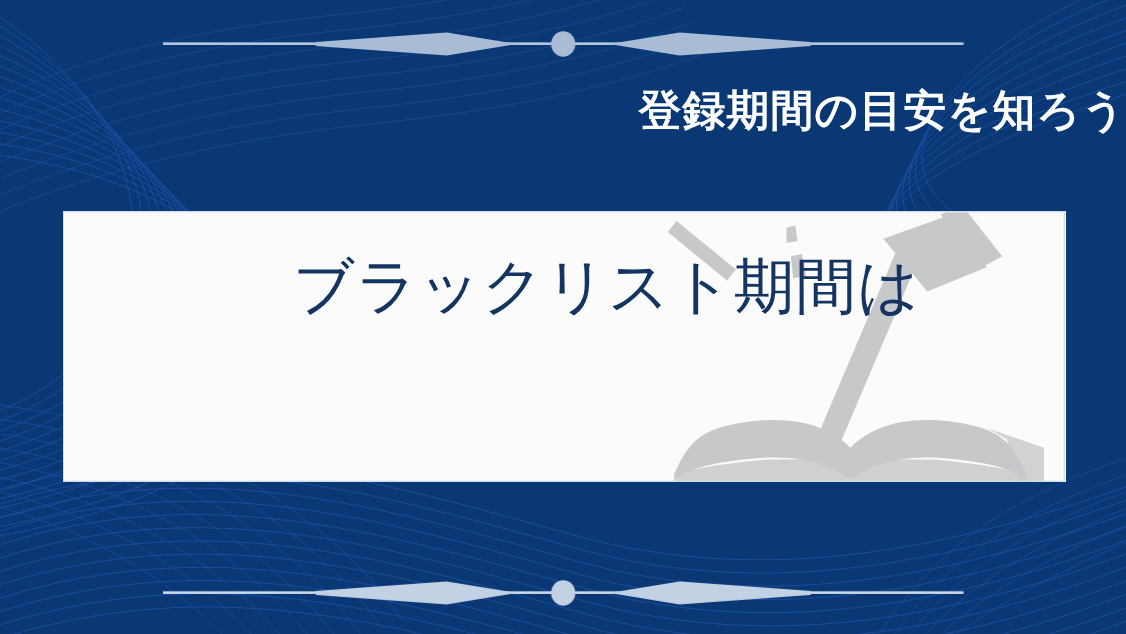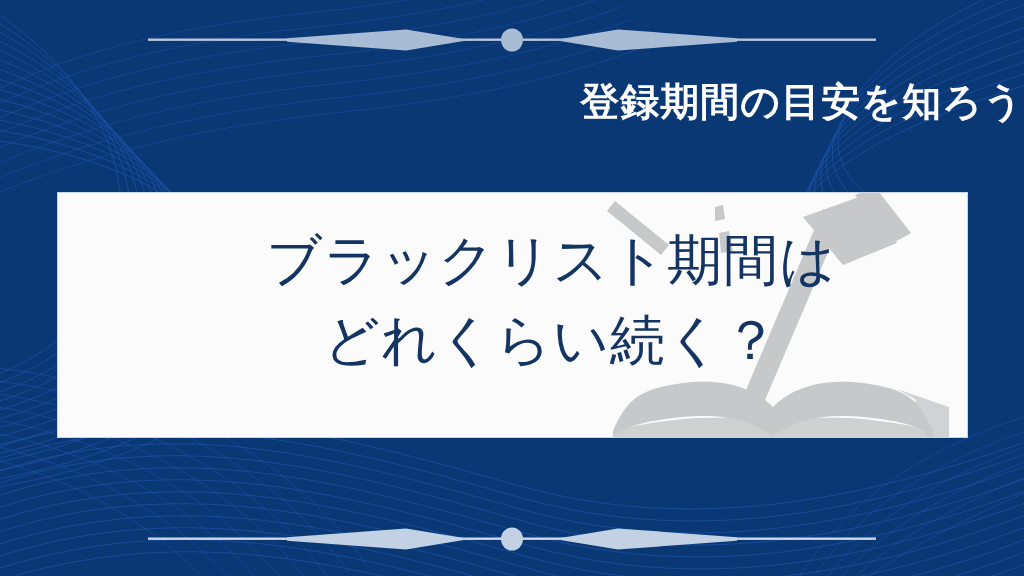--- a/index.html
+++ b/index.html
@@ -222,21 +222,20 @@
         <path d="M258,2 L278,-6 L314,40 L296,50 Z"></path>
 
         <path d="M18,8 L72,52 L64,62 L10,18 Z"></path>
         <path d="M118,14 L126,12 L128,26 L118,28 Z"></path>
         <path d="M122,40 L132,38 L136,58 L124,60 Z"></path>
       </g>
     </svg>
 
     <div class="card-title">
       <span class="line line-1">ブラックリスト期間は</span>
-      <span class="line line-2">どれくらい続く？</span>
     </div>
   </div>
 
   <svg class="divider bottom" viewBox="0 0 728 40" preserveAspectRatio="none" aria-hidden="true">
     <rect x="0" y="18.5" width="728" height="2.4" fill="#cdd9e8"></rect>
     <g fill="#c3d1e4">
       <path d="M322,20 L258,9.5 L139,18.2 L139,21.8 L258,30.5 Z"></path>
       <path d="M406,20 L470,9.5 L589,18.2 L589,21.8 L470,30.5 Z"></path>
       <ellipse cx="364" cy="20" rx="11" ry="11.5"></ellipse>
     </g>

